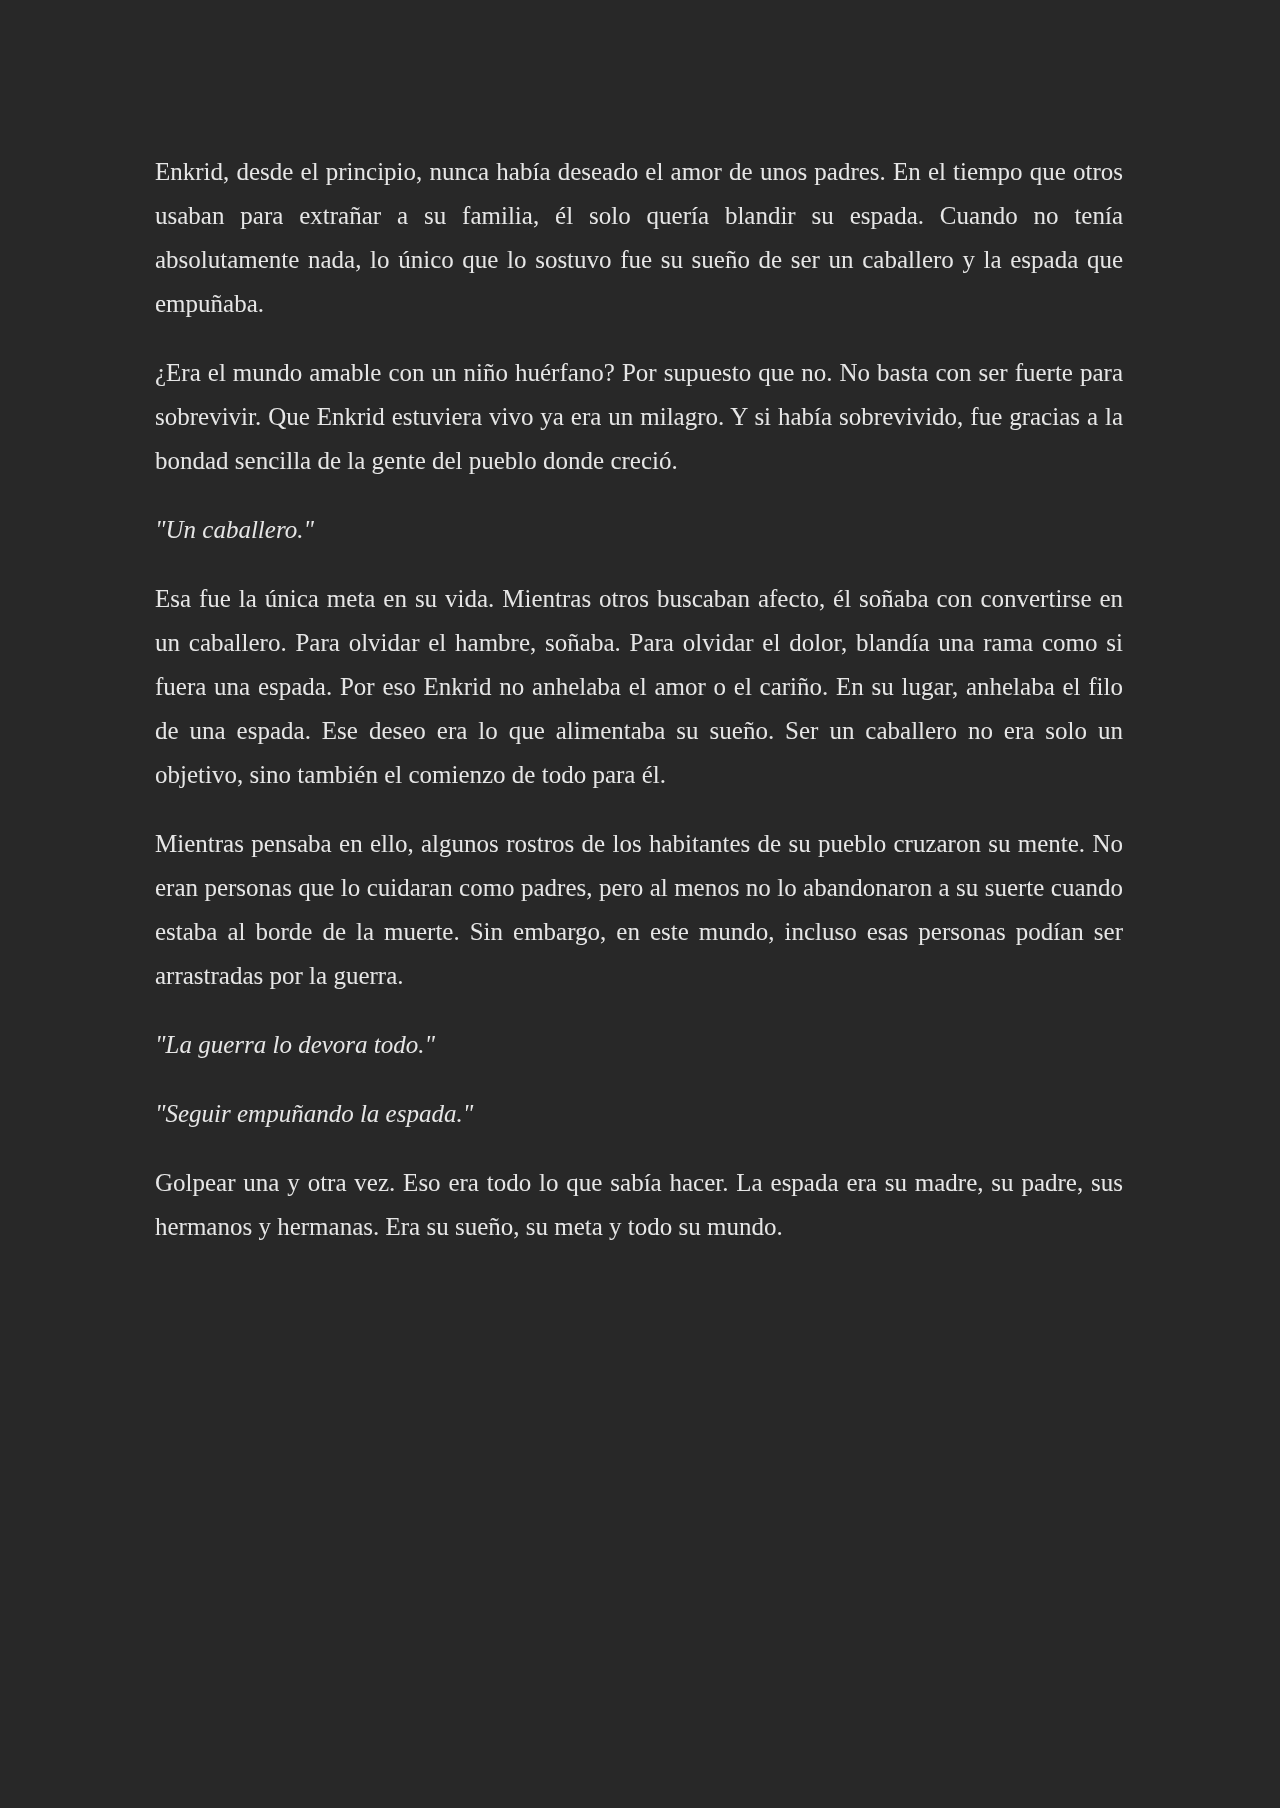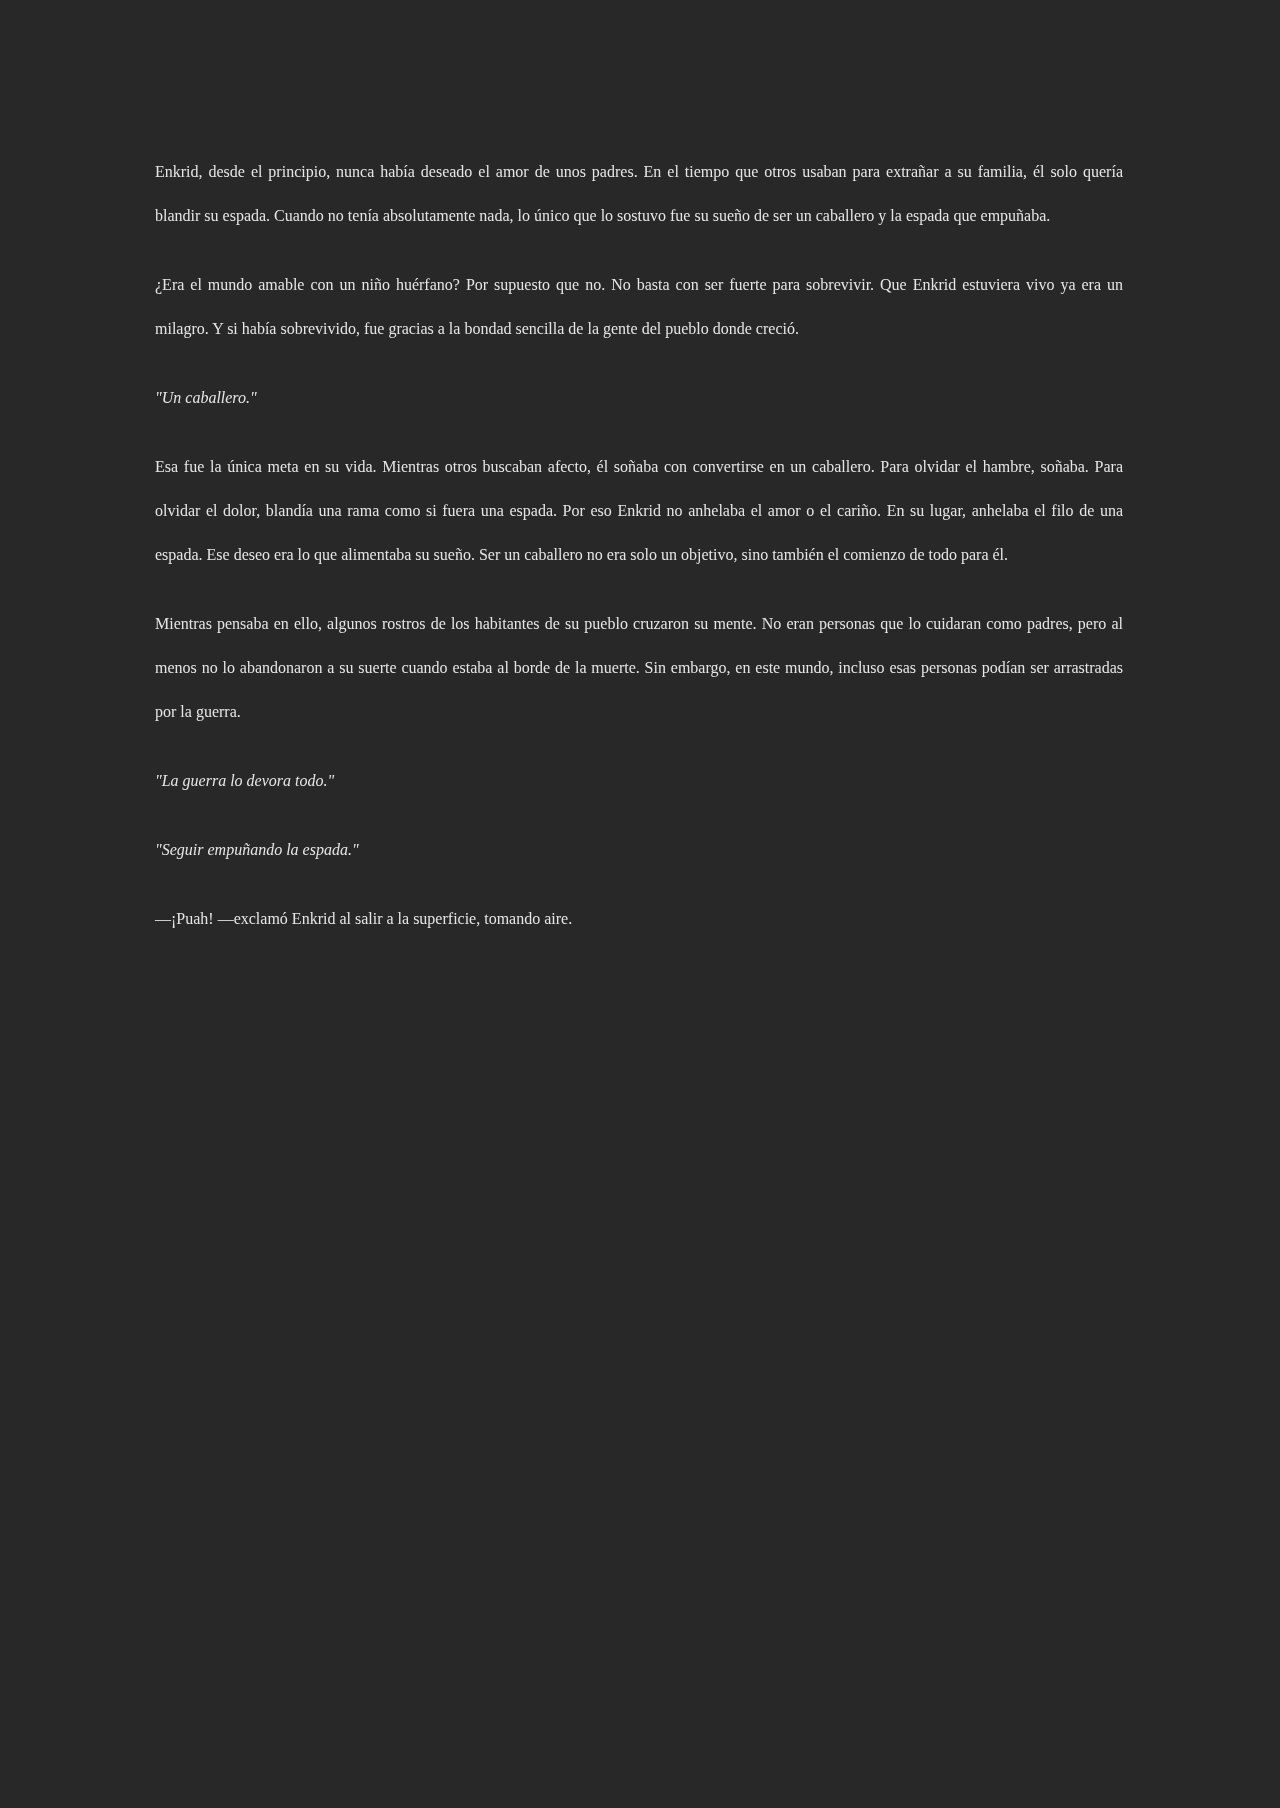--- a/index.html
+++ b/index.html
@@ -13,21 +13,21 @@
       overflow: hidden;
       position: relative;
     }
     .reader {
       position: absolute;
       left: 155px;
       top: 150px;
       width: 968px;
       color: #e6e6e6;
       font-family: "Liberation Serif", "DejaVu Serif", serif;
-      font-size: 16px;
+      font-size: 25px;
       line-height: 44px;
     }
     .reader p {
       margin: 0 0 25px 0;
       text-align: justify;
       text-align-last: left;
     }
     .reader p.italic {
       font-style: italic;
     }
@@ -36,14 +36,14 @@
 <body>
 
 <main class="reader">
   <p>Enkrid, desde el principio, nunca había deseado el amor de unos padres. En el tiempo que otros usaban para extrañar a su familia, él solo quería blandir su espada. Cuando no tenía absolutamente nada, lo único que lo sostuvo fue su sueño de ser un caballero y la espada que empuñaba.</p>
   <p>¿Era el mundo amable con un niño huérfano? Por supuesto que no. No basta con ser fuerte para sobrevivir. Que Enkrid estuviera vivo ya era un milagro. Y si había sobrevivido, fue gracias a la bondad sencilla de la gente del pueblo donde creció.</p>
   <p class="italic">"Un caballero."</p>
   <p>Esa fue la única meta en su vida. Mientras otros buscaban afecto, él soñaba con convertirse en un caballero. Para olvidar el hambre, soñaba. Para olvidar el dolor, blandía una rama como si fuera una espada. Por eso Enkrid no anhelaba el amor o el cariño. En su lugar, anhelaba el filo de una espada. Ese deseo era lo que alimentaba su sueño. Ser un caballero no era solo un objetivo, sino también el comienzo de todo para él.</p>
   <p>Mientras pensaba en ello, algunos rostros de los habitantes de su pueblo cruzaron su mente. No eran personas que lo cuidaran como padres, pero al menos no lo abandonaron a su suerte cuando estaba al borde de la muerte. Sin embargo, en este mundo, incluso esas personas podían ser arrastradas por la guerra.</p>
   <p class="italic">"La guerra lo devora todo."</p>
   <p class="italic">"Seguir empuñando la espada."</p>
-  <p>—¡Puah! —exclamó Enkrid al salir a la superficie, tomando aire.</p>
+  <p>Golpear una y otra vez. Eso era todo lo que sabía hacer. La espada era su madre, su padre, sus hermanos y hermanas. Era su sueño, su meta y todo su mundo.</p>
 </main>
 
 </body></html>

